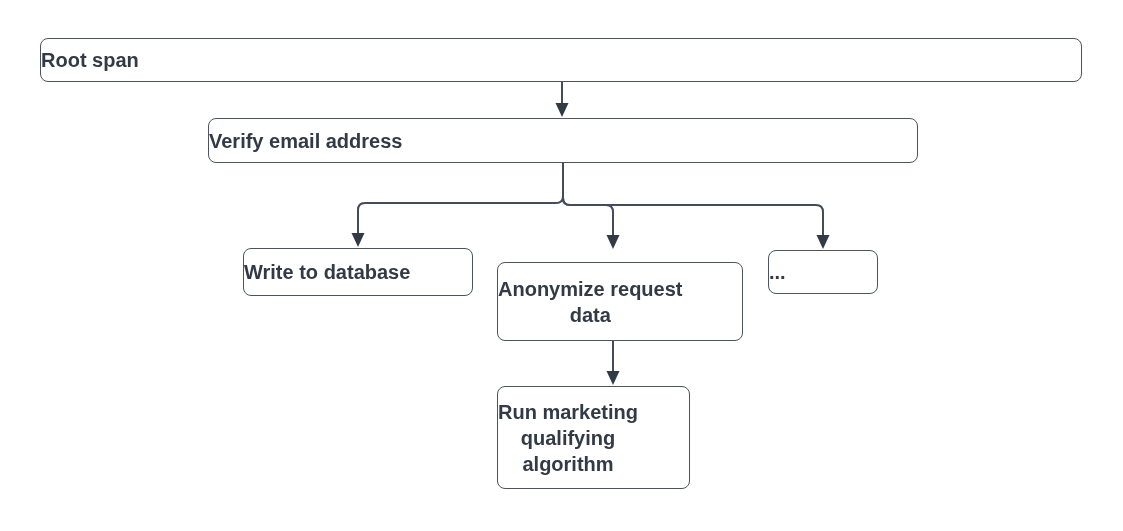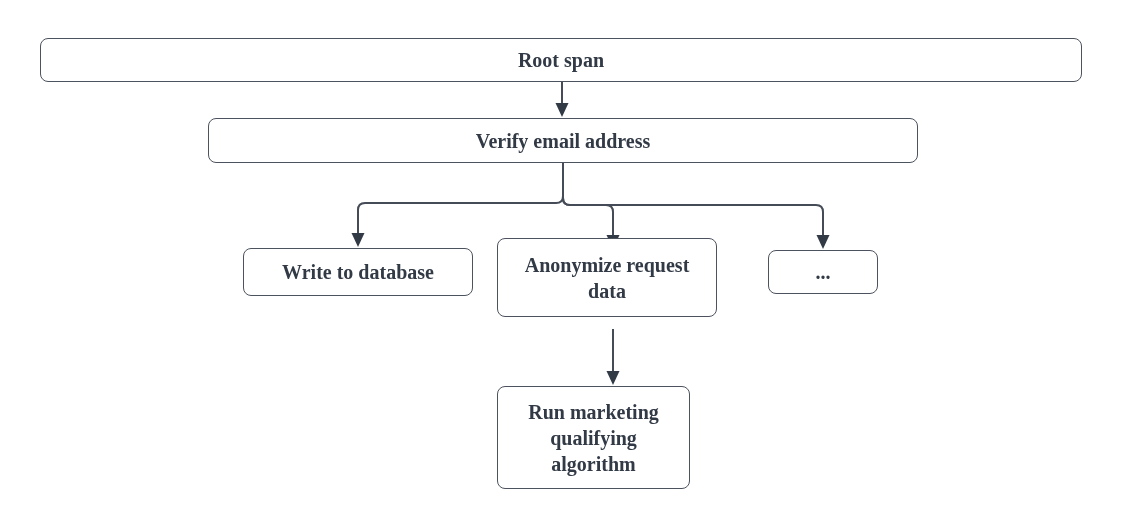--- a/index.html
+++ b/index.html
@@ -35,22 +35,21 @@
     fill: var(--arrow);
     stroke: none;
   }
   .node {
     position: absolute;
     background: var(--node_fill);
     border: 1.4px solid var(--border);
     border-radius: 8px;
     display: flex;
     align-items: center;
-    justify-content: center;
-    font-family: Liberation Serif, serif;
+    justify-content: flex-start;
   }
   .node .label {
     font-weight: bold;
     font-size: 20px;
     line-height: 26px;
     color: var(--text);
     text-align: center;
     white-space: pre-line;
   }
 </style>
@@ -92,21 +91,21 @@
   </div>
 
   <div class="node" style="left:243px; top:248px; width:230px; height:48px;">
     <span class="label">Write to database</span>
   </div>
 
   <div class="node" style="left:208px; top:118px; width:710px; height:45px;">
     <span class="label">Verify email address</span>
   </div>
 
-  <div class="node" style="left:497px; top:238px; width:220px; height:79px;border-radius:8px;">
+  <div class="node" style="left:497px; top:262px; width:246px; height:79px;border-radius:8px;">
     <span class="label">Anonymize request
 data</span>
   </div>
 
   <div class="node" style="left:768px; top:250px; width:110px; height:44px;">
     <span class="label">...</span>
   </div>
 
   <div class="node" style="left:497px; top:386px; width:193px; height:103px;">
     <span class="label">Run marketing

